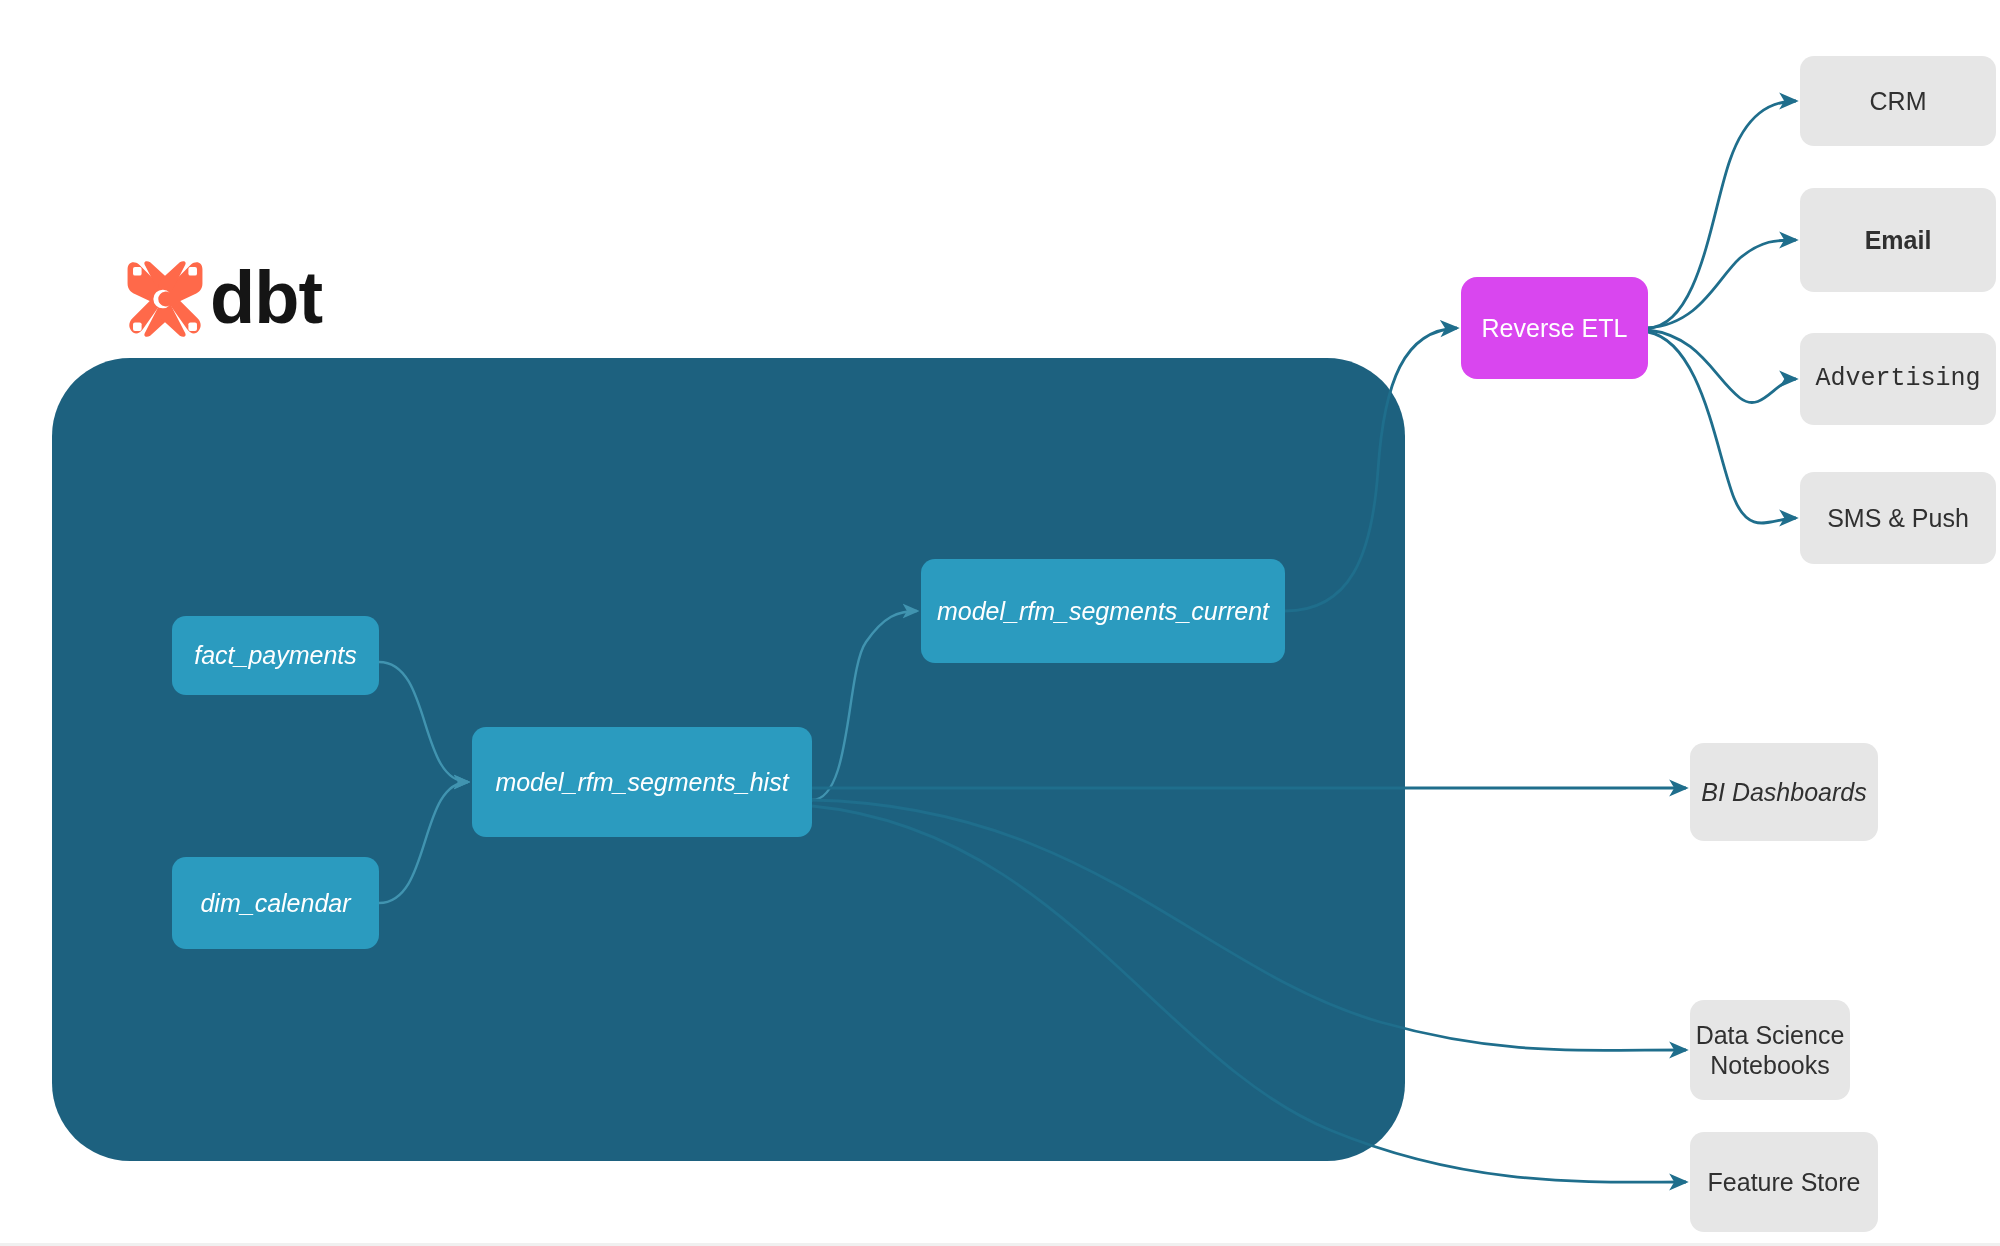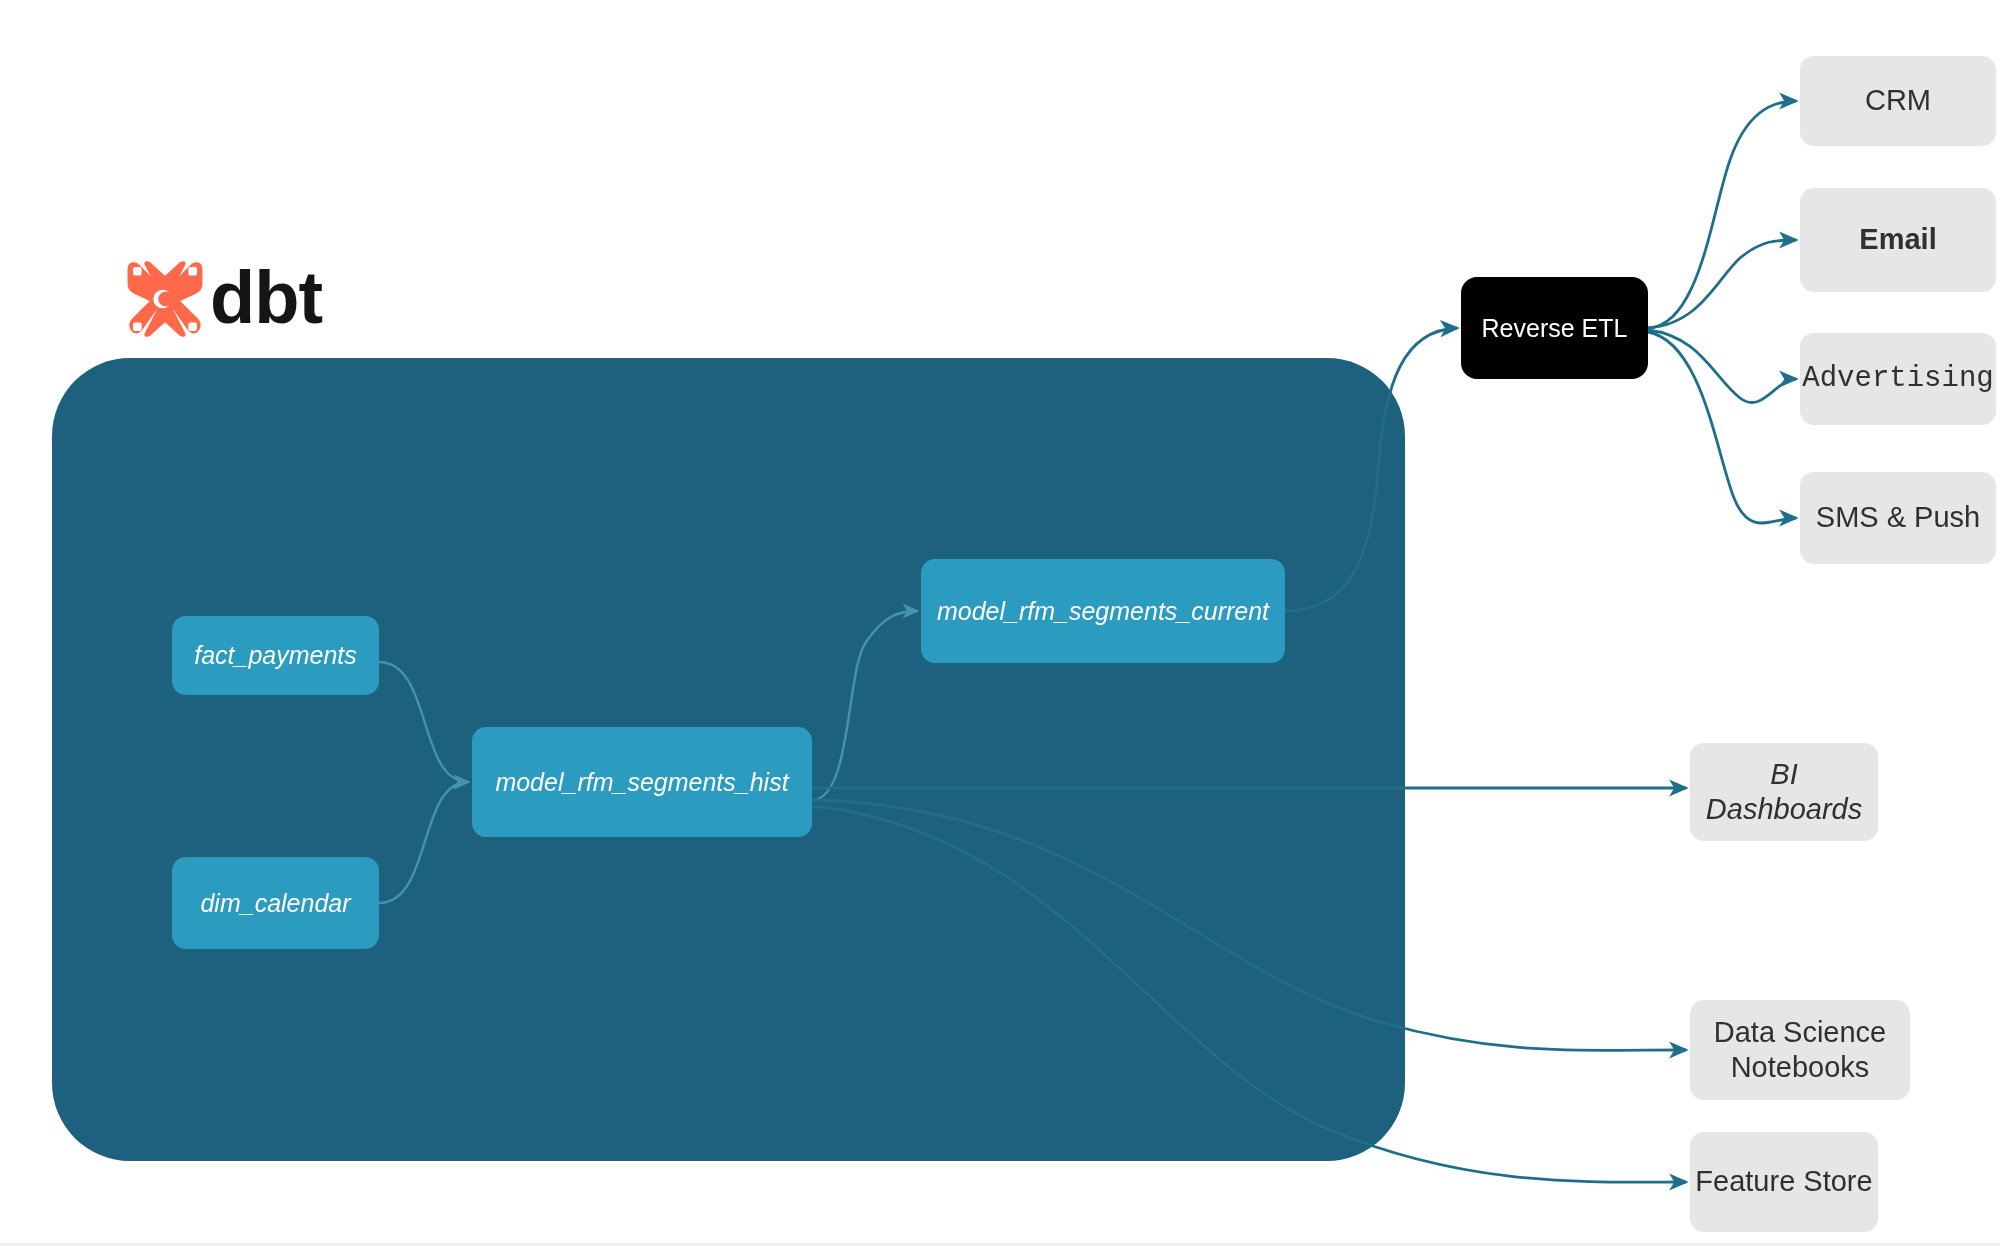--- a/index.html
+++ b/index.html
@@ -48,32 +48,32 @@
   .model-node {
     background: #2B9BBF;
     border-radius: 14px;
     color: #ffffff;
     font-size: 25px;
     z-index: 4;
     font-style: italic;
   }
   
   #reverse-etl {
-    background: #000000;
+    background: #d946ef;
     border-radius: 16px;
     color: #ffffff;
     font-size: 25px;
     z-index: 4;
   }
   
   .dest-node {
     background: #E6E6E6;
     border-radius: 14px;
     color: #303030;
-    font-size: 29px;
+    font-size: 25px;
     z-index: 4;
   }
   
   #dbt-logo {
     position: absolute;
     left: 126px;
     top: 259px;
     width: 210px;
     height: 82px;
     z-index: 5;
@@ -196,21 +196,21 @@
   </div>
 
   <div class="node dest-node" style="left:1800px; top:472px; width:196px; height:92px;">
     <span>SMS &amp; Push</span>
   </div>
 
   <div class="node dest-node" style="left:1690px; top:743px; width:188px; height:98px;font-style:italic;">
     <span>BI Dashboards</span>
   </div>
 
-  <div class="node dest-node" style="left:1690px; top:1000px; width:220px; height:100px; white-space:pre-line;">
+  <div class="node dest-node" style="left:1690px; top:1000px; width:160px; height:100px; white-space:pre-line;">
     <span>Data Science
 Notebooks</span>
   </div>
 
   <div class="node dest-node" style="left:1690px; top:1132px; width:188px; height:100px;">
     <span>Feature Store</span>
   </div>
 
   <div id="bottom-rule"></div>
 

